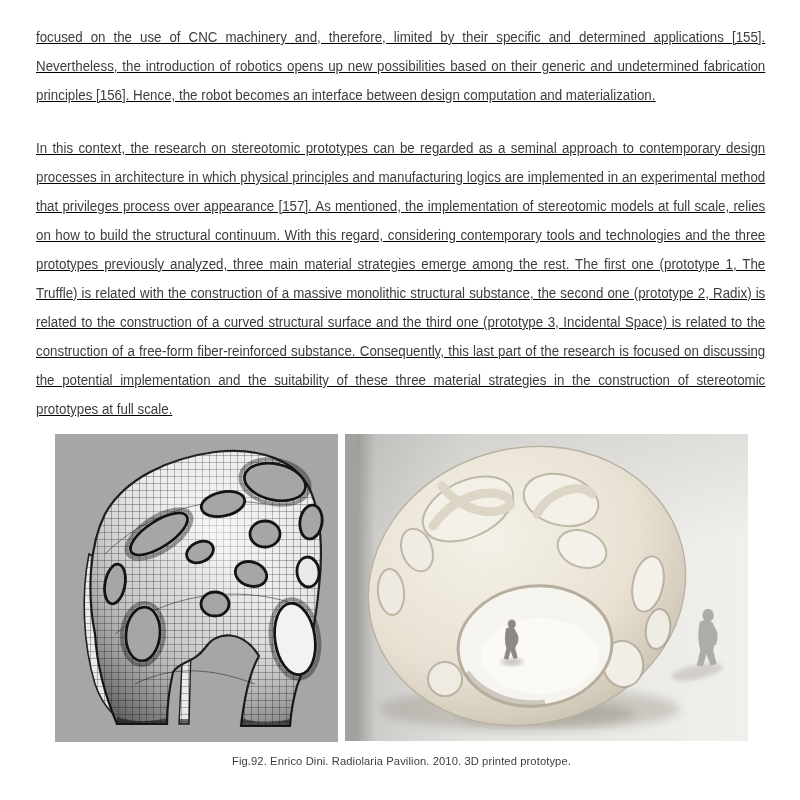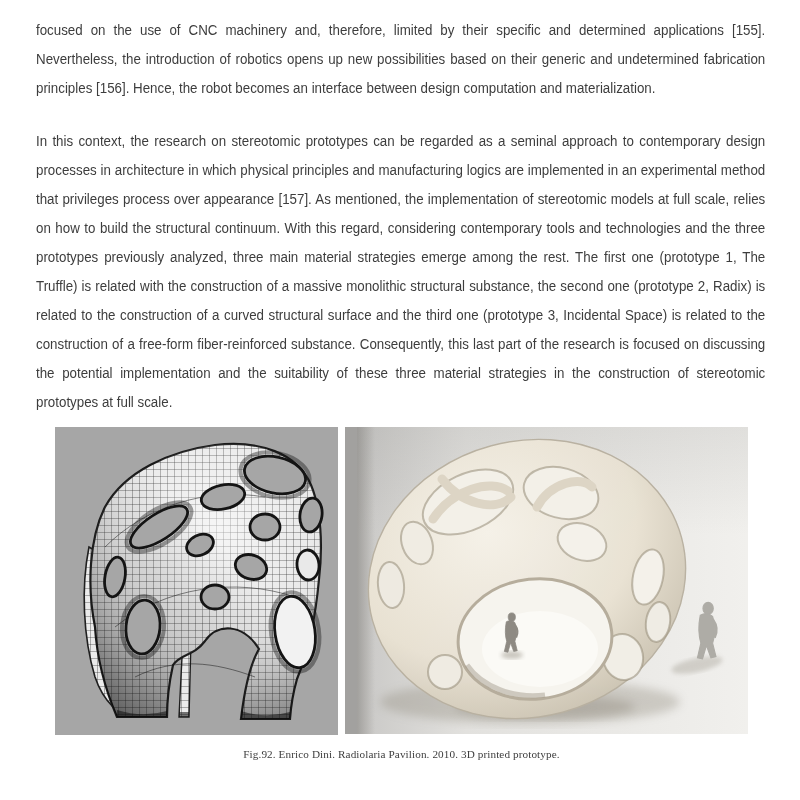--- a/index.html
+++ b/index.html
@@ -1,27 +1,27 @@
 <!DOCTYPE html>
 <html><head>
 <meta charset="utf-8">
 <style>
   html,body{margin:0;padding:0;}
   body{
     width:800px;height:800px;background:#ffffff;overflow:hidden;
     font-family:"Liberation Sans", sans-serif;
   }
-  .text-block{padding:15px 35px 0 36px;}
+  .text-block{padding:22px 35px 0 36px;text-decoration:underline;}
   .text-inner{width:848px;transform:scaleX(0.86);transform-origin:left top;}
   .text-inner p{
     margin:0;text-align:justify;font-size:15.5px;line-height:29px;
     color:#3d3d3d;letter-spacing:0;
   }
   .text-inner p + p{margin-top:24px;}
-  figure{margin:11px 0 1px 55px;padding:0;font-family:Liberation Serif, serif;}
+  figure{margin:11px 0 1px 55px;padding:0;}
   .img-row{display:flex;gap:7px;align-items:flex-start;}
   .img-left{display:block;width:283px;height:308px;}
   .img-right{display:block;width:403px;height:307px;}
   figcaption{
     margin-top:13px;width:693px;text-align:center;
     font-size:11.2px;color:#3d3d3d;letter-spacing:0.1px;
   }
 </style>
 </head>
 <body>

